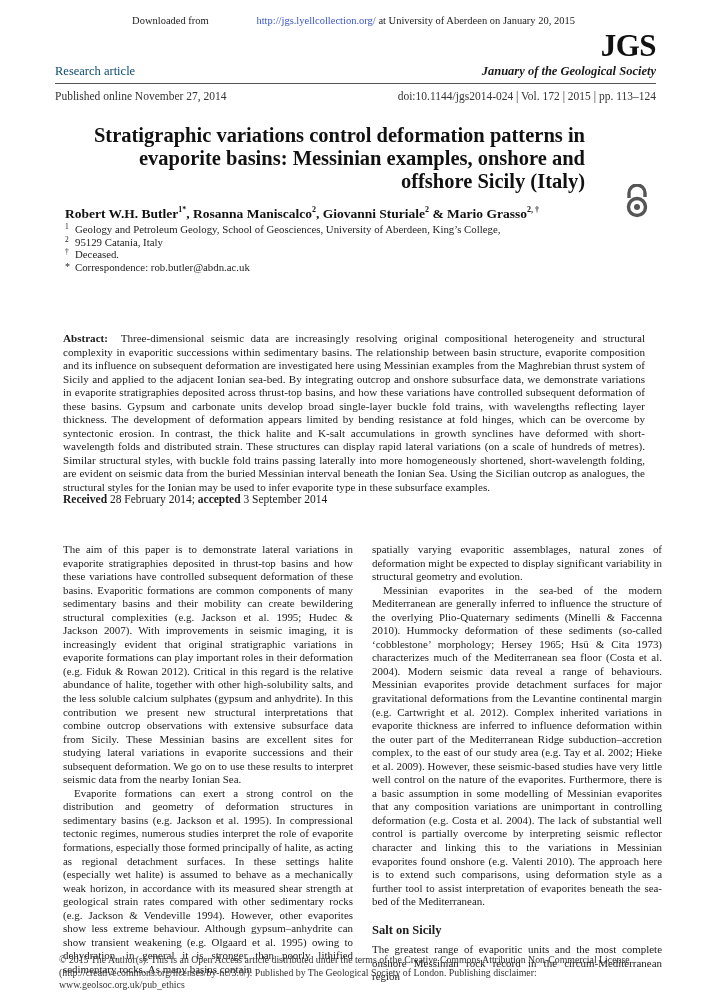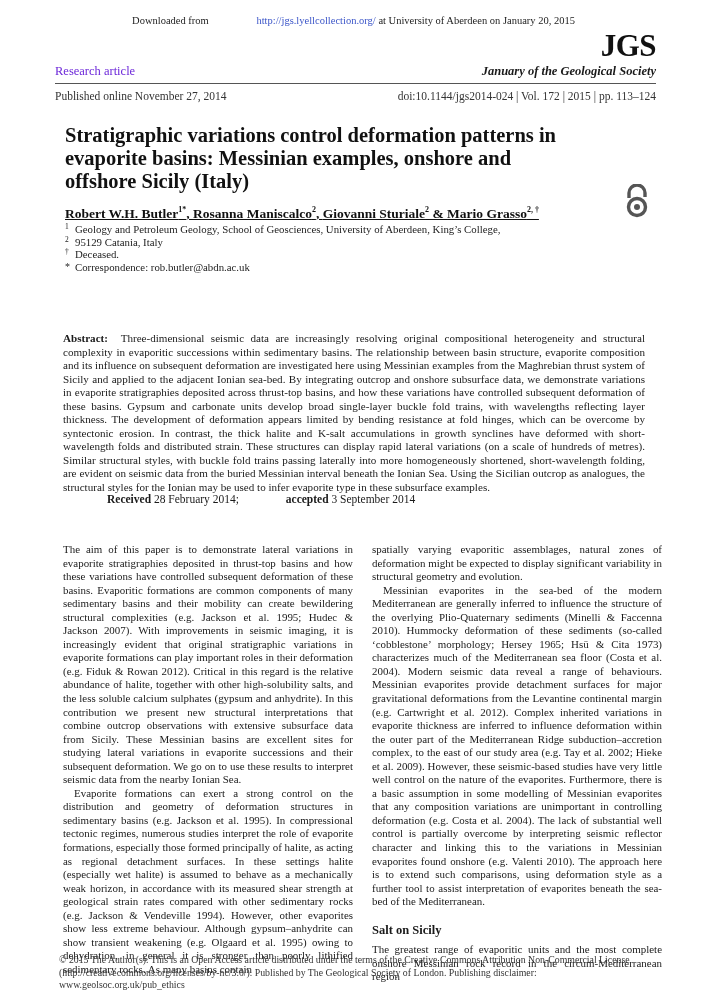--- a/index.html
+++ b/index.html
@@ -13,45 +13,45 @@
     font-size: 10.5px; color: #222;
   }
   .download-line a { color: #3b55c8; text-decoration: none; padding-left: 45px; }
   .jgs-logo {
     top: 30px; right: 51px; font-size: 31px; font-weight: bold; letter-spacing: -0.5px;
     line-height: 1; color: #111;
   }
   .journal-name {
     top: 64px; right: 51px; font-size: 12.5px; font-weight: bold; font-style: italic;
   }
-  .article-type { top: 64px; left: 55px; font-size: 12.5px; color: #6d28d9; }
+  .article-type { top: 64px; left: 55px; font-size: 12.5px; color: #0c4a6e; }
   .rule { top: 83px; left: 55px; width: 601px; height: 1px; background: #555; }
   .pub-online { top: 90px; left: 55px; font-size: 11.5px; color: #333; }
   .doi-line { top: 90px; right: 51px; font-size: 11.5px; color: #333; }
 
   .title {
     top: 124px; left: 65px; width: 520px; font-size: 20.5px; font-weight: bold;
-    line-height: 23px; color: #111;
+    line-height: 23px; color: #111; text-align: right;
   }
   .oa-icon { top: 184px; left: 624px; width: 26px; height: 34px; }
-  .authors { top: 205px; left: 65px; font-size: 13.5px; font-weight: bold; color: #111; text-decoration: underline; }
+  .authors { top: 205px; left: 65px; font-size: 13.5px; font-weight: bold; color: #111; }
   .authors sup { font-size: 8px; font-weight: bold; }
 
   .affils { top: 223px; left: 65px; width: 560px; font-size: 10.8px; line-height: 12.6px; color: #222; }
   .affil { position: relative; padding-left: 10px; }
   .affil .mark { position: absolute; left: 0; top: -2px; font-size: 7.5px; }
   .affil .mark.star { font-size: 10px; top: 0; }
 
   .abstract {
     top: 332px; left: 63px; width: 582px; font-size: 11.1px; line-height: 13.55px;
     text-align: justify; color: #1a1a1a;
   }
   .abstract b { font-weight: bold; margin-top: 16px; }
   .dates { top: 493px; left: 63px; font-size: 11.5px; color: #1a1a1a; }
-  .dates b { font-weight: bold; margin-left: 44px; }
+  .dates b { font-weight: bold; }
 
   .col {
     top: 543px; width: 290px; font-size: 10.95px; line-height: 13.55px;
     text-align: justify; color: #1a1a1a; hyphens: manual;
   }
   .col-left { left: 63px; }
   .col-right { left: 372px; }
   .col p { margin: 0; }
   .col p.indent { text-indent: 11px; }
   .section-heading { font-size: 12.5px; font-weight: bold; margin: 15px 0 6px 0 !important; }

